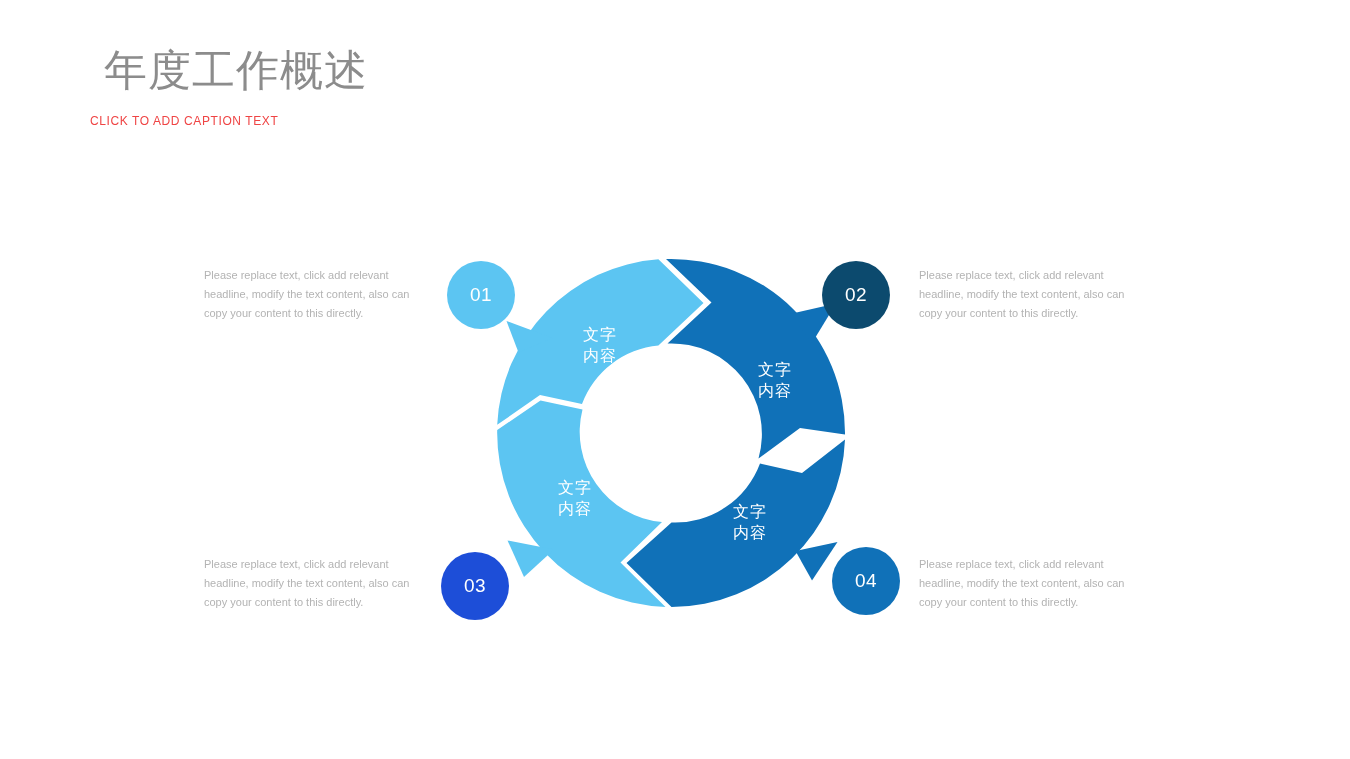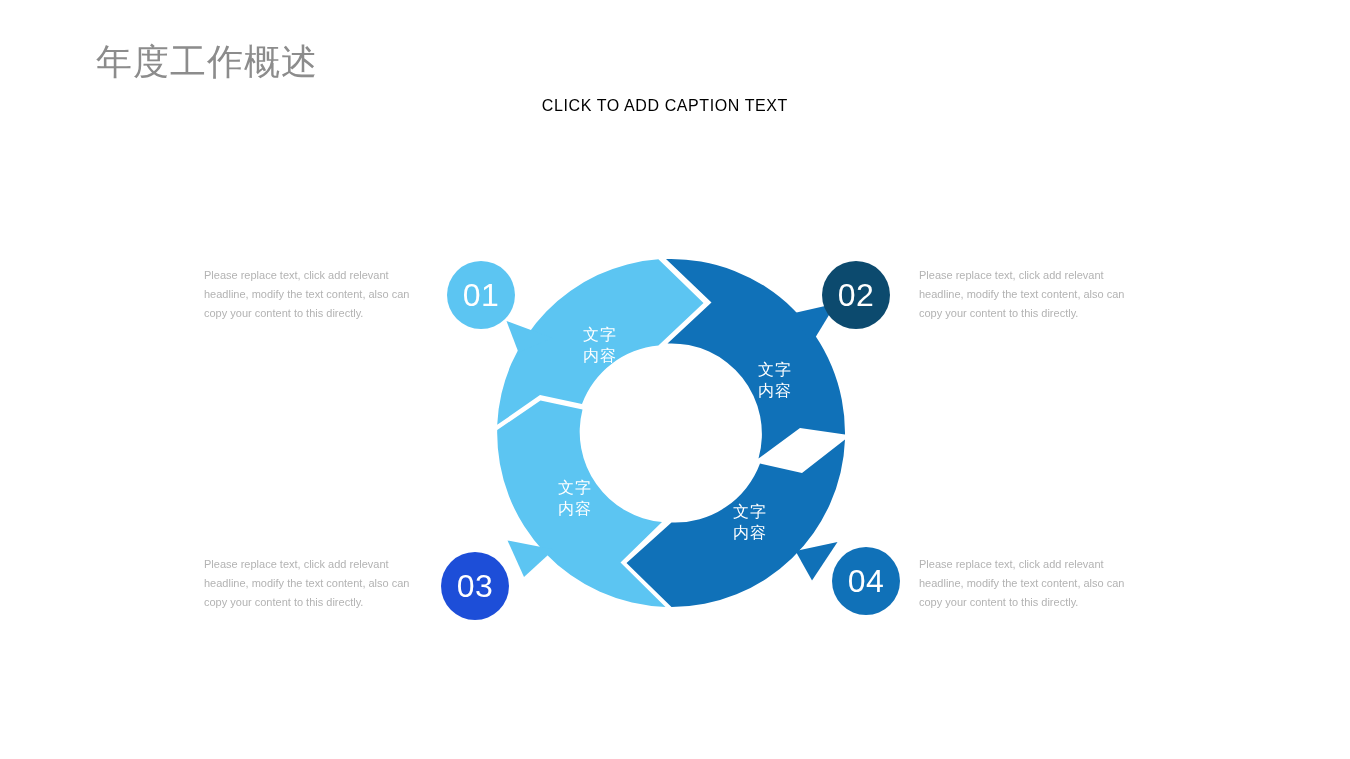--- a/index.html
+++ b/index.html
@@ -23,36 +23,35 @@
   }
 
   
   .header {
     position: absolute;
     left: 88px;
     top: 28px;
     width: 700px;
   }
   .slide-title {
-    font-size: 36px;
+    font-size: 43px;
     line-height: 52px;
     color: #8c8c8c;
     font-weight: 400;
     letter-spacing: 1px;
-    margin: 8px;
+    margin: 16px;
     white-space: nowrap;
   }
   .slide-subtitle {
-    font-size: 16px;
+    font-size: 12px;
     line-height: 18px;
-    color: #000000;
+    color: #ef4444;
     letter-spacing: 0.6px;
     margin: 9px 0 0 2px;
     white-space: nowrap;
-    text-align: right;
   }
 
   
   .diagram {
     position: absolute;
     left: 0;
     top: 0;
     width: 1350px;
     height: 759px;
   }
@@ -84,21 +83,21 @@
   
   .badge {
     position: absolute;
     width: 68px;
     height: 68px;
     border-radius: 50%;
     display: flex;
     align-items: center;
     justify-content: center;
     color: #ffffff;
-    font-size: 32px;
+    font-size: 19px;
     letter-spacing: 0.5px;
   }
   .badge.b1 { left: 447px; top: 261px; background: #5cc5f2; }
   .badge.b2 { left: 822px; top: 261px; background: #1071b8; }
   .badge.b3 { left: 441px; top: 552px; background: #5cc5f2; }
   .badge.b4 { left: 832px; top: 547px; background: #1071b8; text-align: right; }
 
   
   .caption {
     position: absolute;

